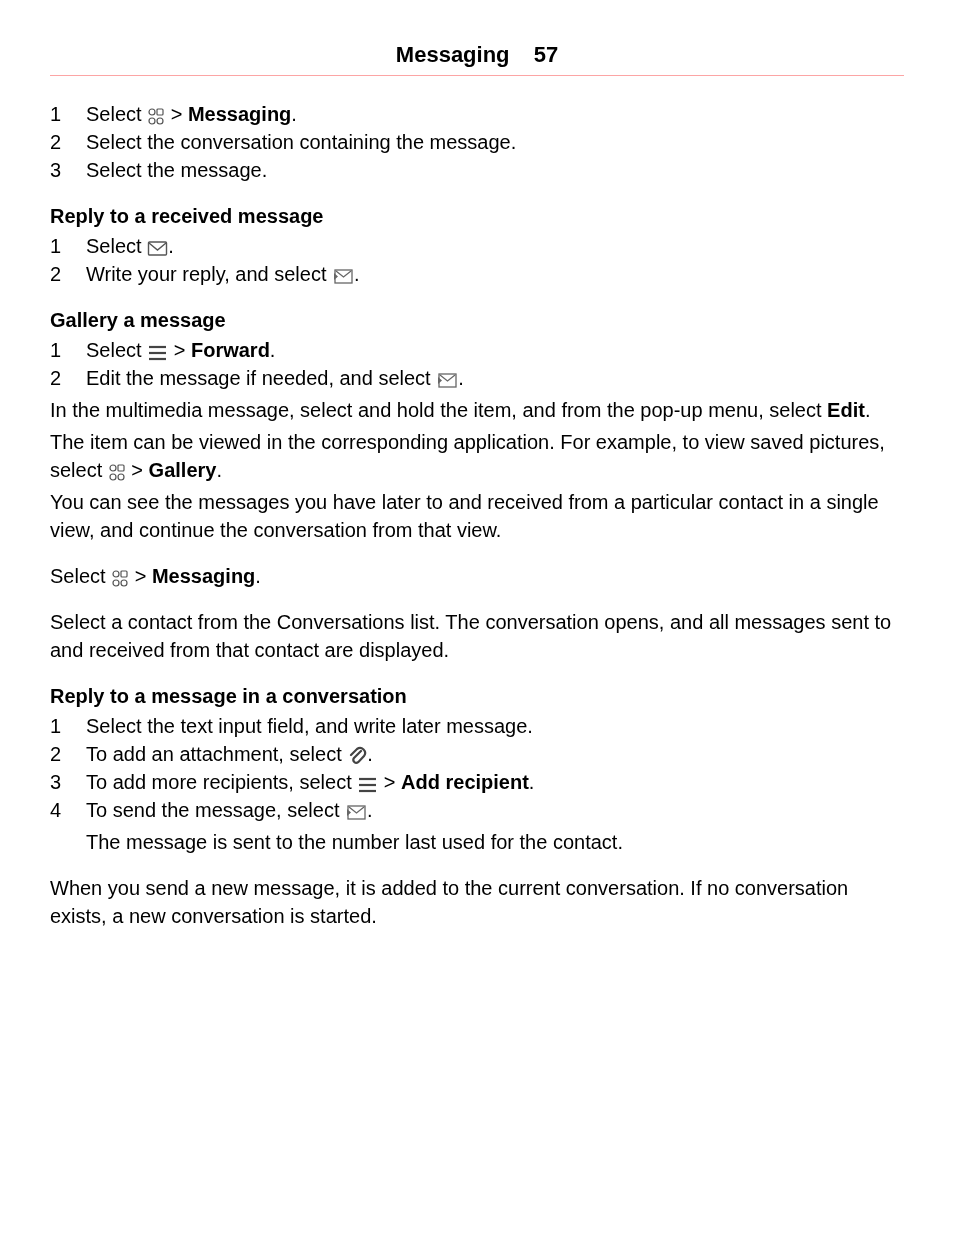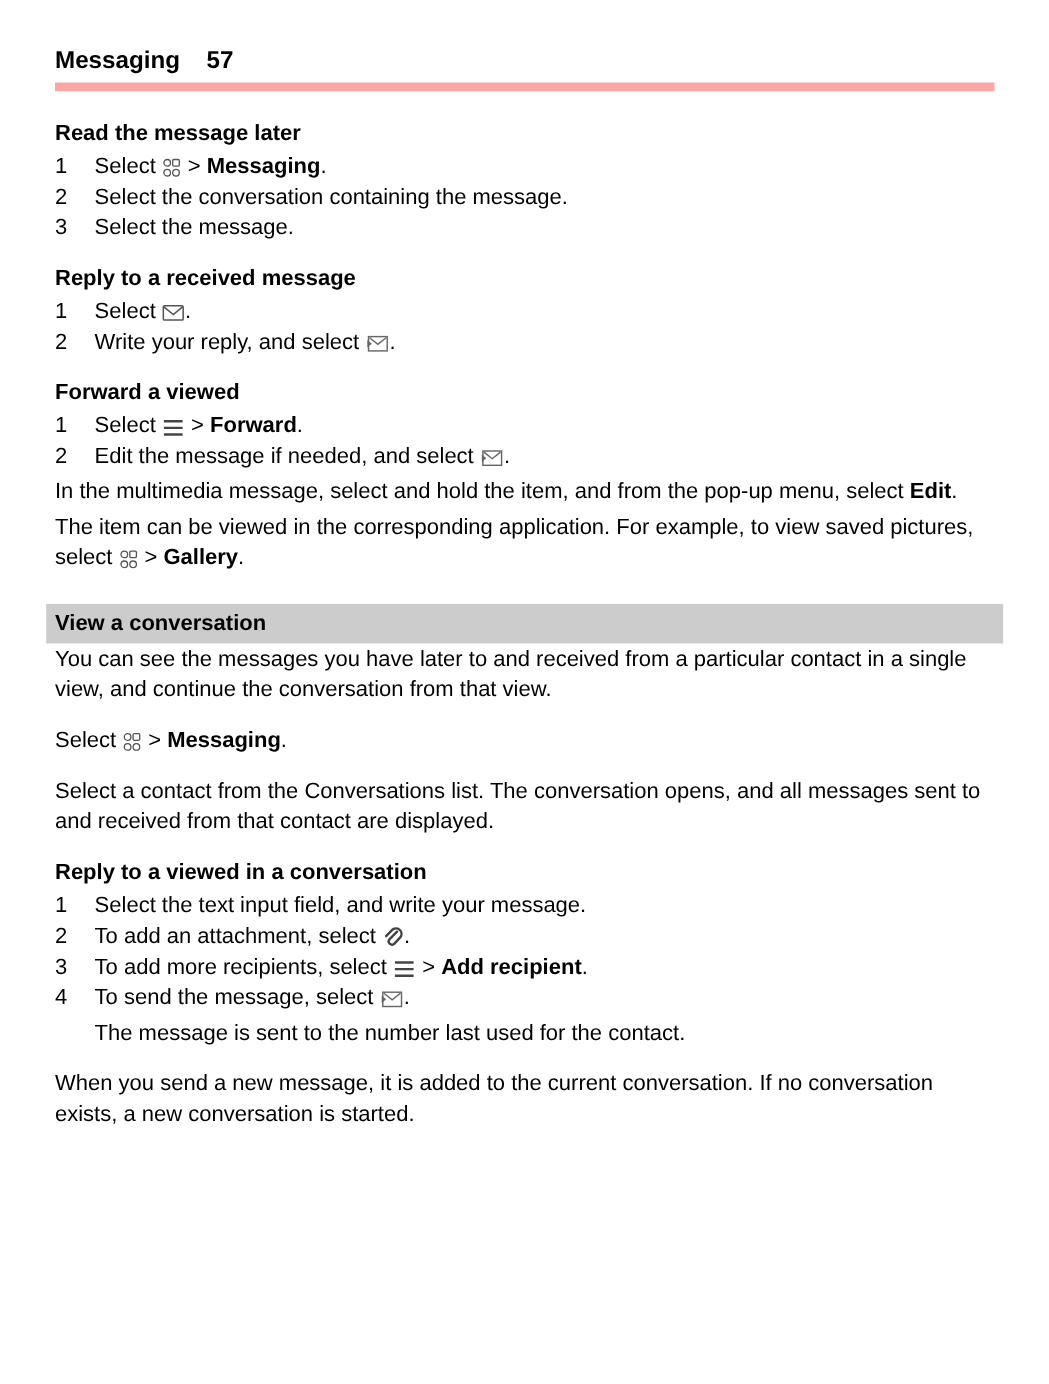--- a/index.html
+++ b/index.html
@@ -8,24 +8,24 @@
     font-size: 20px;
     color: #000;
     line-height: 1.4;
   }
   .page {
     width: 954px;
     padding: 40px 50px 50px 50px;
     box-sizing: border-box;
   }
   .header {
-    border-bottom: 8px solid #fca5a5;
+    border-bottom: 1px solid #fca5a5;
     padding-bottom: 4px;
     margin-bottom: 24px;
-    text-align: left;
+    text-align: center;
     font-weight: bold;
     font-size: 22px;
   }
   .page-num {
     display: inline-block;
     margin-left: 18px;
   }
   .section-title {
     font-weight: bold;
     margin-top: 18px;
@@ -104,21 +104,20 @@
       <path d="M14 5 L7 12 a3 3 0 0 0 4.2 4.2 L17 10 a5 5 0 0 0 -7 -7 L4 9" fill="none" stroke="#444" stroke-width="2.2" stroke-linecap="round"></path>
     </g>
   </defs>
 </svg>
 
 <div class="header">
   <span>Messaging</span>
   <span class="page-num">57</span>
 </div>
 
-<div class="section-title">Read the message later</div>
 <ol class="numbered">
   <li>
     <span class="num">1</span>
     <span class="item-text">
       <span>Select </span><svg class="icon" width="18" height="18">
             <use href="#apps-icon"></use>
           </svg><span> &gt; </span><span class="bold">Messaging</span><span>.</span>
     </span>
   </li>
   <li>
@@ -144,21 +143,21 @@
   <li>
     <span class="num">2</span>
     <span class="item-text">
       <span>Write your reply, and select </span><svg class="icon" width="22" height="18">
             <use href="#send-icon"></use>
           </svg><span>.</span>
     </span>
   </li>
 </ol>
 
-<div class="section-title">Forward a viewed</div>
+<div class="section-title">Gallery a message</div>
 <ol class="numbered">
   <li>
     <span class="num">1</span>
     <span class="item-text">
       <span>Select </span><svg class="icon" width="21" height="18">
             <use href="#options-icon"></use>
           </svg><span> &gt; </span><span class="bold">Forward</span><span>.</span>
     </span>
   </li>
   <li>
@@ -173,34 +172,33 @@
 
 <p>
   <span>In the multimedia message, select and hold the item, and from the pop-up menu, select </span><span class="bold">Edit</span><span>.</span>
 </p>
 <p>
   <span>The item can be viewed in the corresponding application. For example, to view saved pictures, select </span><svg class="icon" width="18" height="18">
         <use href="#apps-icon"></use>
       </svg><span> &gt; </span><span class="bold">Gallery</span><span>.</span>
 </p>
 
-<div class="heading-bar">View a conversation</div>
 <p>You can see the messages you have later to and received from a particular contact in a single view, and continue the conversation from that view.</p>
 <p class="spaced">
   <span>Select </span><svg class="icon" width="18" height="18">
         <use href="#apps-icon"></use>
       </svg><span> &gt; </span><span class="bold">Messaging</span><span>.</span>
 </p>
 <p class="spaced">Select a contact from the Conversations list. The conversation opens, and all messages sent to and received from that contact are displayed.</p>
 
-<div class="section-title">Reply to a viewed in a conversation</div>
-<ol class="numbered">
-  <li>
-    <span class="num">1</span>
-    <span class="item-text">Select the text input field, and write your message.</span>
+<div class="section-title">Reply to a message in a conversation</div>
+<ol class="numbered">
+  <li>
+    <span class="num">1</span>
+    <span class="item-text">Select the text input field, and write later message.</span>
   </li>
   <li>
     <span class="num">2</span>
     <span class="item-text">
       <span>To add an attachment, select </span><svg class="icon" width="20" height="20">
             <use href="#attach-icon"></use>
           </svg><span>.</span>
     </span>
   </li>
   <li>

